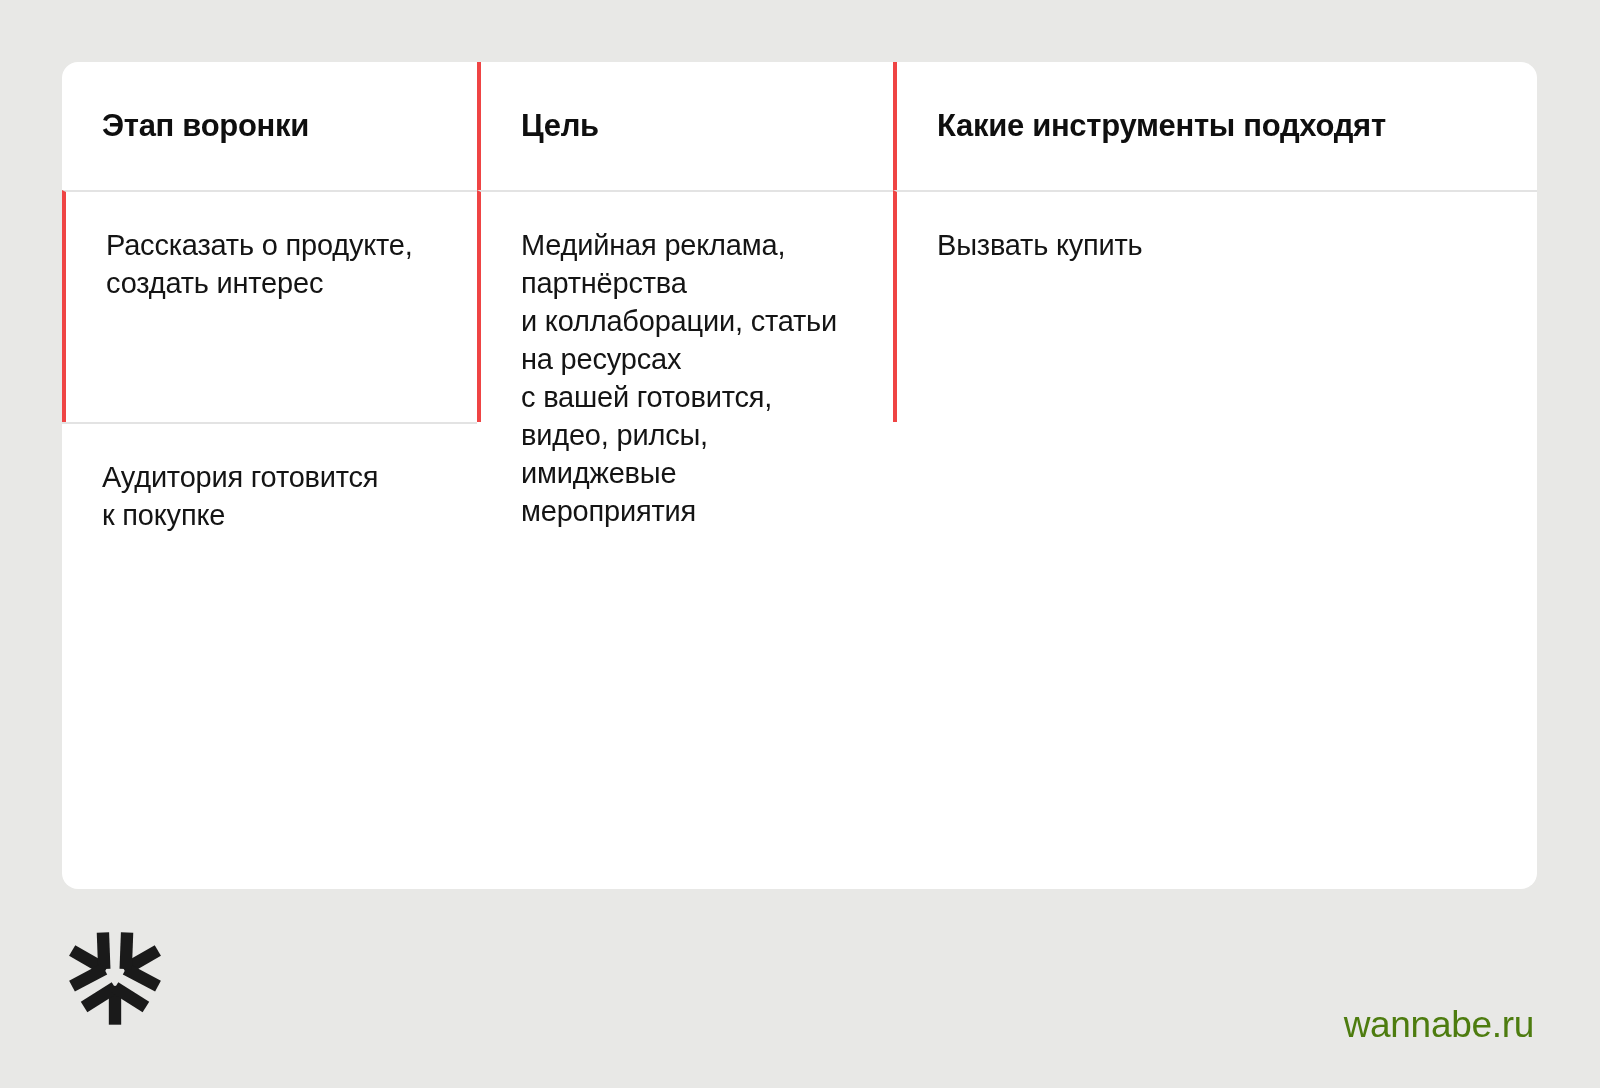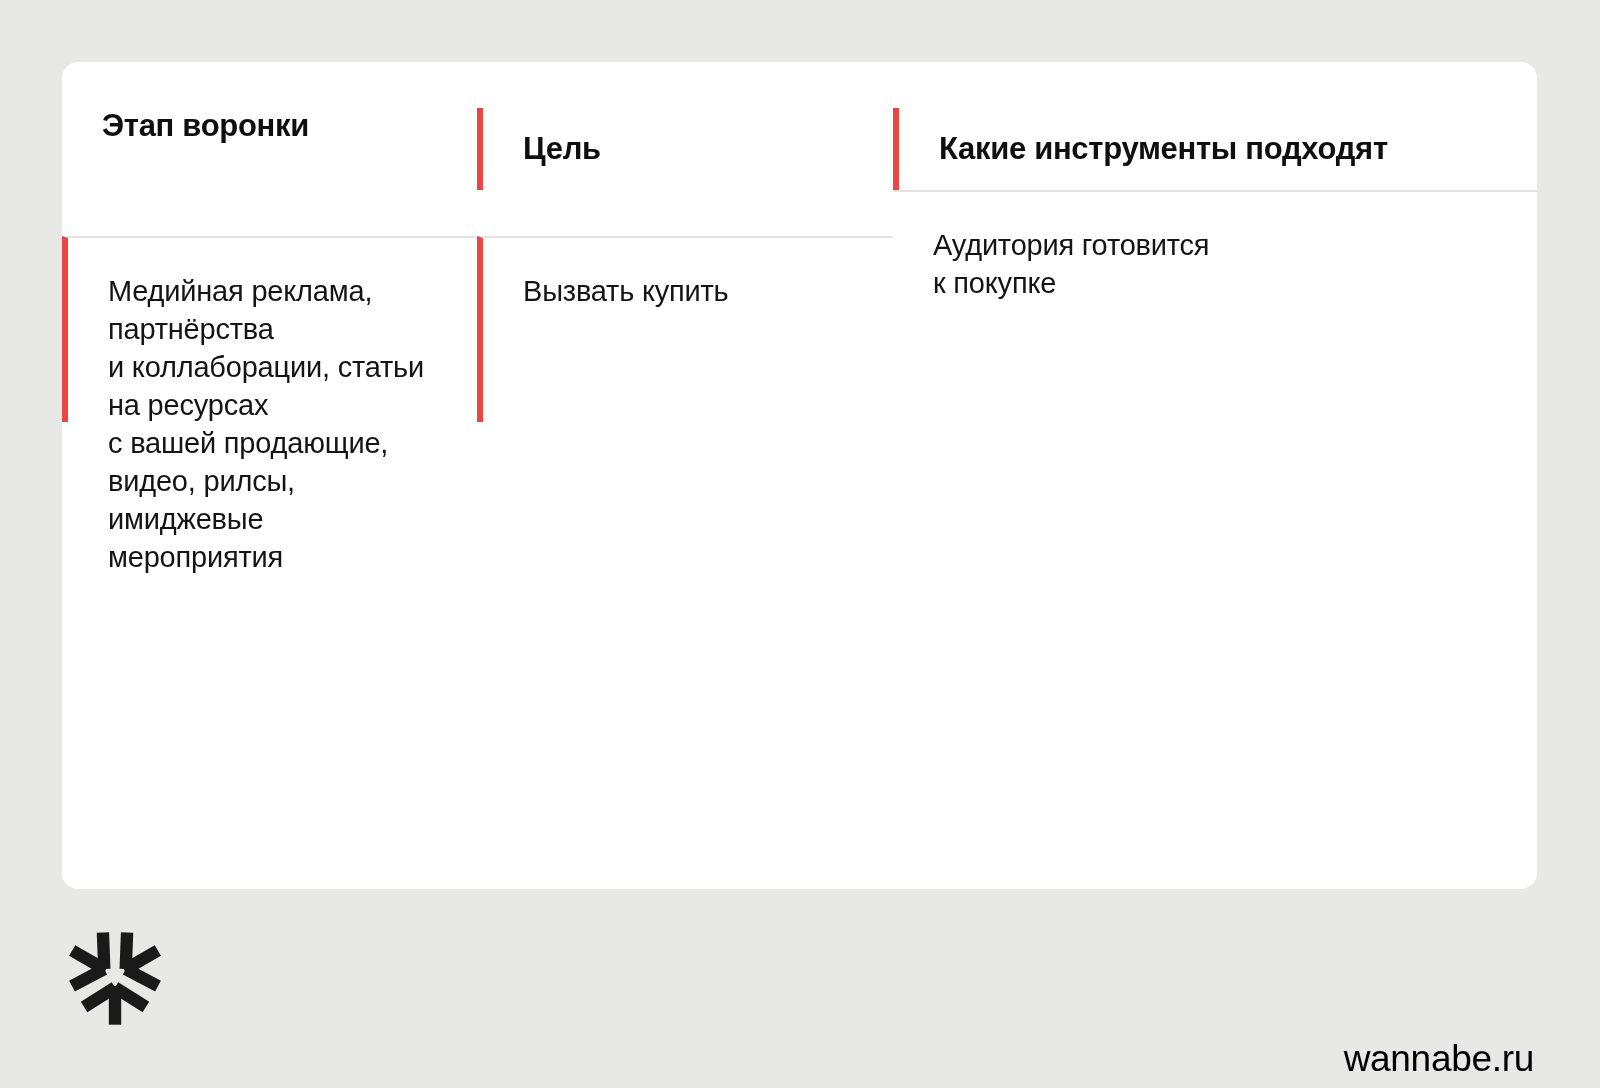--- a/index.html
+++ b/index.html
@@ -30,22 +30,21 @@
   .cell {
     box-sizing: border-box;
     padding: 34px 36px 0 40px;
     font-size: 29px;
     line-height: 38px;
     letter-spacing: -0.2px;
     color: #141414;
     white-space: pre-line;
   }
   .cell.col-2, .cell.col-3 {
-    border-left: 6px solid #ef4444;
-    margin-top: 46px;
+    border-left: 4px solid #ef4444;
   }
   .cell.body-row {
     border-top: 2px solid #e3e3e3;
   }
   .cell.head {
     display: flex;
     align-items: center;
     padding-top: 0;
     font-weight: bold;
     font-size: 31px;
@@ -55,38 +54,40 @@
   .logo {
     position: absolute;
     left: 62px;
     top: 920px;
     width: 106px;
     height: 114px;
   }
   .watermark {
     position: absolute;
     right: 66px;
-    top: 1038px;
+    top: 1004px;
     font-size: 37px;
     letter-spacing: -0.3px;
-    color: #000000;
+    color: #4d7c0f;
   }
 </style>
 </head>
 <body>
 
 <div class="card">
 
   <div class="cell head col-1">Этап воронки</div>
   <div class="cell head col-2">Цель</div>
   <div class="cell head col-3">Какие инструменты подходят</div>
 
+  <div class="cell body-row col-2">Рассказать о продукте,
+создать интерес</div>
   <div class="cell body-row col-3">Медийная реклама, партнёрства
 и коллаборации, статьи на ресурсах
-с вашей продающие, видео, рилсы,
+с вашей готовится, видео, рилсы,
 имиджевые мероприятия</div>
 
   <div class="cell body-row col-2">Вызвать купить</div>
 
   <div class="cell body-row col-1">Аудитория готовится
 к покупке</div>
 </div>
 
 <svg class="logo" viewBox="0 0 120 120" xmlns="http://www.w3.org/2000/svg" aria-hidden="true">
   <g stroke="#1a1a1a" stroke-width="14" fill="none" stroke-linecap="butt">

